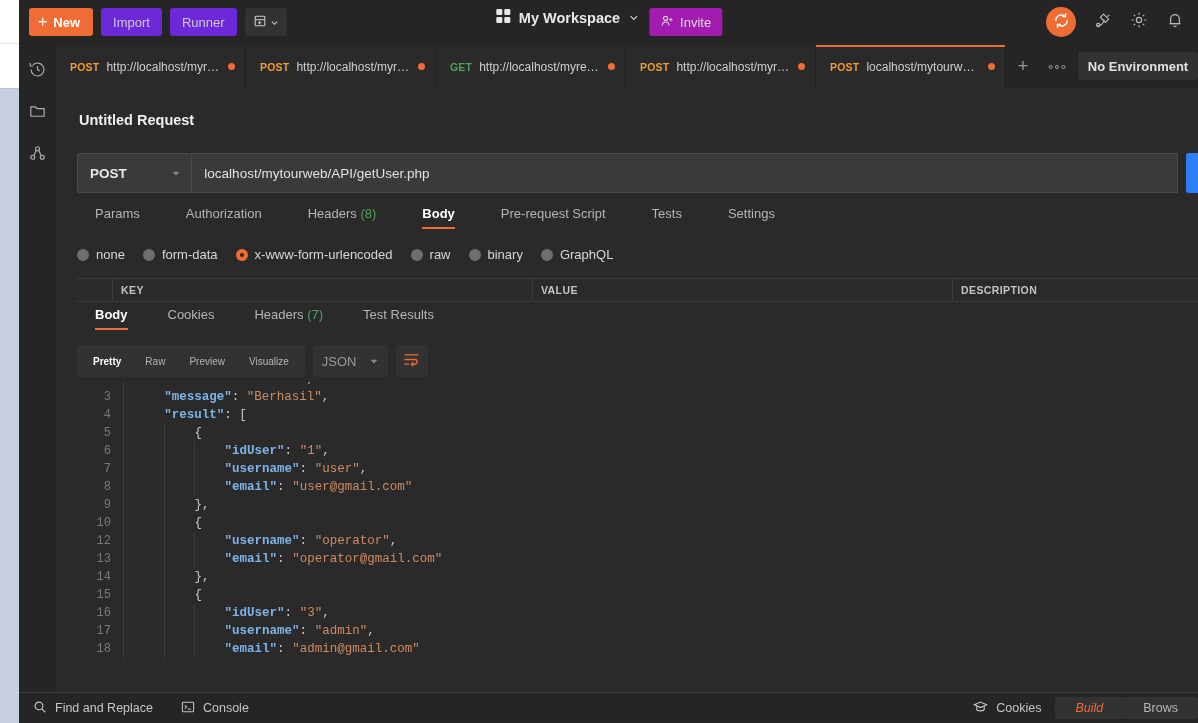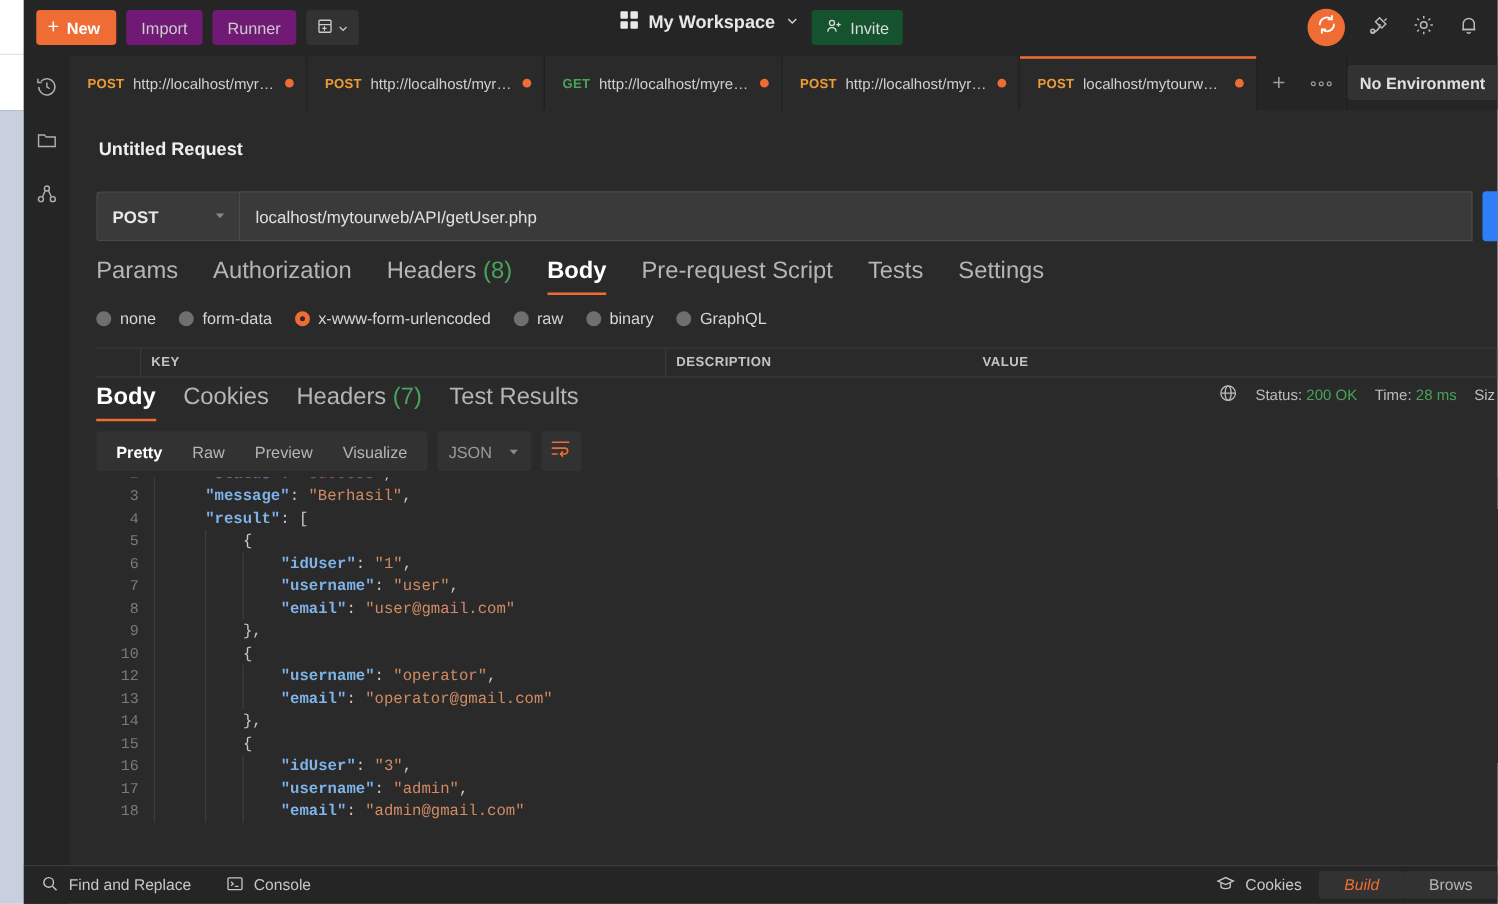--- a/index.html
+++ b/index.html
@@ -29,39 +29,39 @@
     background:#252525; display:flex; align-items:center; padding-left:10px;
   }
   .btn-new {
     background:#ef6c35; color:#fff; border:none; border-radius:3px;
     height:28px; padding:0 13px 0 9px; font-size:13px; font-weight:bold;
     display:flex; align-items:center; gap:6px; cursor:pointer;
     font-family:"Liberation Sans", sans-serif;
   }
   .btn-new .plus { font-size:16px; font-weight:normal; line-height:1; }
   .btn-plain {
-    background:#701a75; color:#cccccc; border:none; border-radius:3px;
+    background:#6d28d9; color:#cccccc; border:none; border-radius:3px;
     height:28px; padding:0 12px; font-size:13px; margin-left:8px; cursor:pointer;
     font-family:"Liberation Sans", sans-serif;
   }
   .btn-icon-drop {
     background:#323232; border:none; border-radius:3px; height:28px;
     width:42px; margin-left:8px; cursor:pointer;
     display:flex; align-items:center; justify-content:center; gap:3px; color:#cccccc;
   }
   #workspace-area {
     position:absolute; left:50%; transform:translateX(-50%);
     display:flex; align-items:flex-start; gap:10px;
   }
   #workspace-btn {
     display:flex; align-items:center; gap:8px; cursor:pointer;
     font-size:14.5px; font-weight:bold; color:#e8e8e8;
   }
   #invite-btn {
-    background:#14532d; border-radius:3px; height:28px; padding:0 11px;
+    background:#a21caf; border-radius:3px; height:28px; padding:0 11px;
     display:flex; align-items:center; gap:6px; cursor:pointer;
     font-size:13px; color:#dcdcdc;
   }
   #header-right {
     position:absolute; right:14px; display:flex; align-items:center; gap:18px;
   }
   .sync-circle {
     width:30px; height:30px; border-radius:50%; background:#ef6c35;
     display:flex; align-items:center; justify-content:center; cursor:pointer;
   }
@@ -135,22 +135,22 @@
     width:72px; background:#2d7ff7; border-radius:3px 0 0 3px; margin-left:8px;
     cursor:pointer;
   }
 
   
   #req-tabs {
     position:absolute; left:58px; top:206px; width:1121px; height:29px;
     display:flex; align-items:flex-start; gap:28px;
   }
   .rtab {
-    font-size:19px; color:#b5b5b5; cursor:pointer; padding-bottom:8px;
-    position:relative; white-space:nowrap;
+    font-size:13px; color:#b5b5b5; cursor:pointer; padding-bottom:8px;
+    position:relative; white-space:nowrap;margin-left:18px;
   }
   .rtab.active { color:#ffffff; font-weight:bold; }
   .rtab.active::after {
     content:''; position:absolute; left:0; right:0; bottom:0; height:2px; background:#ef6c35;
   }
   .count { color:#4aa35a; }
 
   
   #body-radios {
     position:absolute; left:58px; top:247px; display:flex; align-items:flex-end; gap:18px;
@@ -191,21 +191,21 @@
   .meta-val-ok { color:#4aa35a; }
 
   #resp-toolbar {
     position:absolute; left:58px; top:345px; display:flex; align-items:center; gap:8px;
   }
   #pretty-group {
     background:#323232; border-radius:3px; height:32px;
     display:flex; align-items:center; padding:0 4px;
   }
   .ptab {
-    font-size:13px; color:#b5b5b5; padding:0 12px; height:26px;
+    font-size:10px; color:#b5b5b5; padding:0 12px; height:26px;
     display:flex; align-items:center; cursor:pointer; border-radius:3px;
   }
   .ptab.active { color:#ffffff; font-weight:bold; }
   #json-select {
     background:#323232; border-radius:3px; height:32px; width:75px;
     display:flex; align-items:center; justify-content:space-between;
     padding:0 9px; cursor:pointer; font-size:13px; color:#9a9a9a;
   }
   #wrap-btn {
     background:#323232; border-radius:3px; height:32px; width:32px;
@@ -472,48 +472,30 @@
       </div>
       <div class="radio-item">
         <span class="radio"></span>
         <span>GraphQL</span>
       </div>
     </div>
 
   <div id="kvhdr">
     <div class="cell c0"></div>
     <div class="cell c1">KEY</div>
+    <div class="cell c2">VALUE</div>
     <div class="cell c3">DESCRIPTION</div>
-    <div class="cell c2">VALUE</div>
   </div>
 
   <div id="resp-tabs">
       <div class="rtab active"><span>Body</span></div>
       <div class="rtab"><span>Cookies</span></div>
       <div class="rtab"><span>Headers</span><span class="count"> (7)</span></div>
       <div class="rtab"><span>Test Results</span></div>
     </div>
-  <div id="resp-meta">
-    <span>
-      <svg width="15" height="15" viewBox="0 0 16 16" fill="none" stroke="#bdbdbd" stroke-width="1.1">
-        <circle cx="8" cy="8" r="6.2"></circle>
-          <ellipse cx="8" cy="8" rx="2.6" ry="6.2"></ellipse>
-          <path d="M1.9 8h12.2"></path>
-      </svg>
-    </span>
-    <span>
-      <span>Status:</span>
-      <span class="meta-val-ok">200 OK</span>
-    </span>
-    <span>
-      <span>Time:</span>
-      <span class="meta-val-ok">28 ms</span>
-    </span>
-    <span>Siz</span>
-  </div>
 
   <div id="resp-toolbar">
     <div id="pretty-group">
         <div class="ptab active">Pretty</div>
         <div class="ptab">Raw</div>
         <div class="ptab">Preview</div>
         <div class="ptab">Visualize</div>
       </div>
     <div id="json-select">
       <span>JSON</span>

